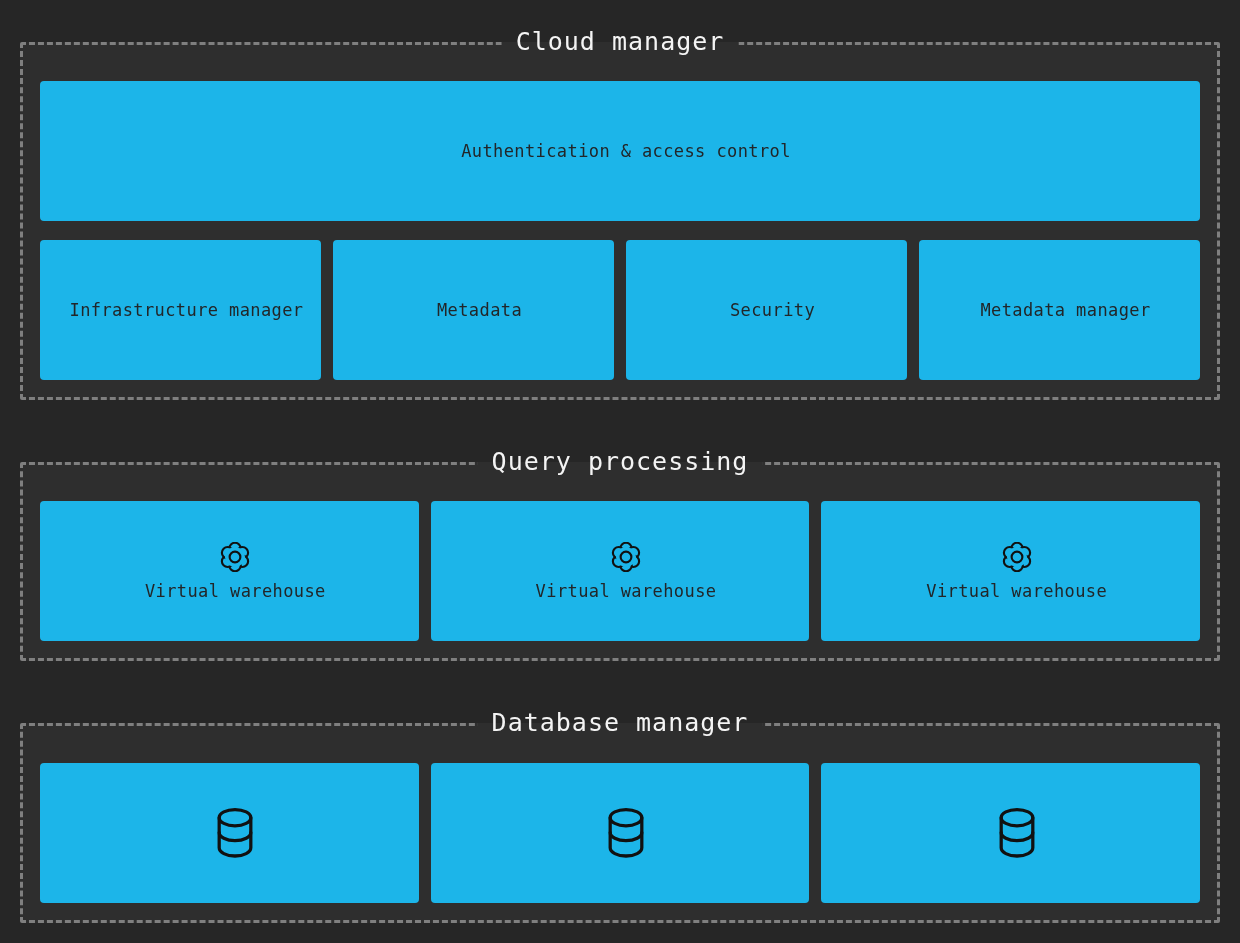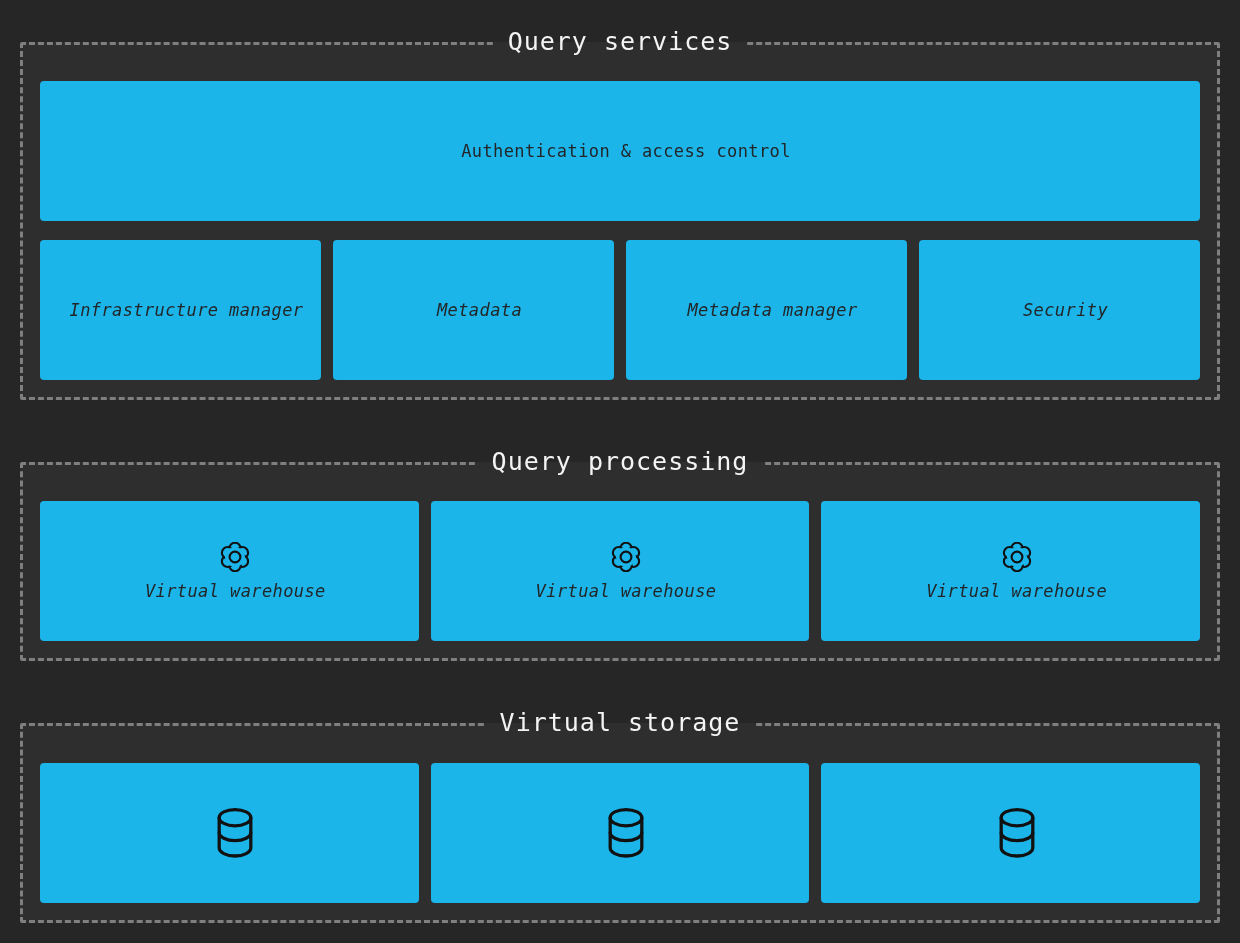--- a/index.html
+++ b/index.html
@@ -48,21 +48,20 @@
     justify-content: center;
     color: #222629;
     font-size: 17px;
     letter-spacing: 0.4px;
     padding-left: 12px;
   }
   .banner-box { margin-bottom: 19px; }
   .box-row {
     display: flex;
     gap: 12px;
-    font-style: italic;
   }
   .box-row .box { flex: 1; }
   .box .icon { line-height: 0; }
   .wh-icon-wrap { margin-bottom: 9px; }
   .box-label { white-space: nowrap; }
 </style>
 </head>
 <body>
 
 <svg width="0" height="0" style="position:absolute" aria-hidden="true">
@@ -82,38 +81,38 @@
     </g>
     <g id="db-glyph" fill="none" stroke="#111111" stroke-width="3.4" stroke-linecap="round">
       <ellipse cx="24" cy="12" rx="16.5" ry="8.5"></ellipse>
       <path d="M7.5 12 V43.5 A16.5 8.5 0 0 0 40.5 43.5 V12"></path>
       <path d="M7.5 27.5 A16.5 8.5 0 0 0 40.5 27.5"></path>
     </g>
   </defs>
 </svg>
 
 <div class="section" id="section-cloud">
-  <div class="section-title">Query services</div>
+  <div class="section-title">Cloud manager</div>
 
   <div class="box banner-box">
     <span class="box-label">Authentication &amp; access control</span>
   </div>
 
   <div class="box-row">
     <div class="box">
       <span class="box-label">Infrastructure manager</span>
     </div>
     <div class="box">
       <span class="box-label">Metadata</span>
     </div>
     <div class="box">
-      <span class="box-label">Metadata manager</span>
+      <span class="box-label">Security</span>
     </div>
     <div class="box">
-      <span class="box-label">Security</span>
+      <span class="box-label">Metadata manager</span>
     </div>
   </div>
 </div>
 
 <div class="section" id="section-query">
   <div class="section-title">Query processing</div>
 
   <div class="box-row">
     <div class="box">
       <span class="icon wh-icon-wrap">
@@ -136,21 +135,21 @@
         <svg width="30" height="30" viewBox="0 0 24 24">
             <use href="#gear-glyph"></use>
           </svg>
       </span>
       <span class="box-label">Virtual warehouse</span>
     </div>
   </div>
 </div>
 
 <div class="section" id="section-storage">
-  <div class="section-title">Virtual storage</div>
+  <div class="section-title">Database manager</div>
 
   <div class="box-row">
     <div class="box">
       <span class="icon">
         <svg width="46" height="54" viewBox="0 0 48 56">
             <use href="#db-glyph"></use>
           </svg>
       </span>
     </div>
     <div class="box">

